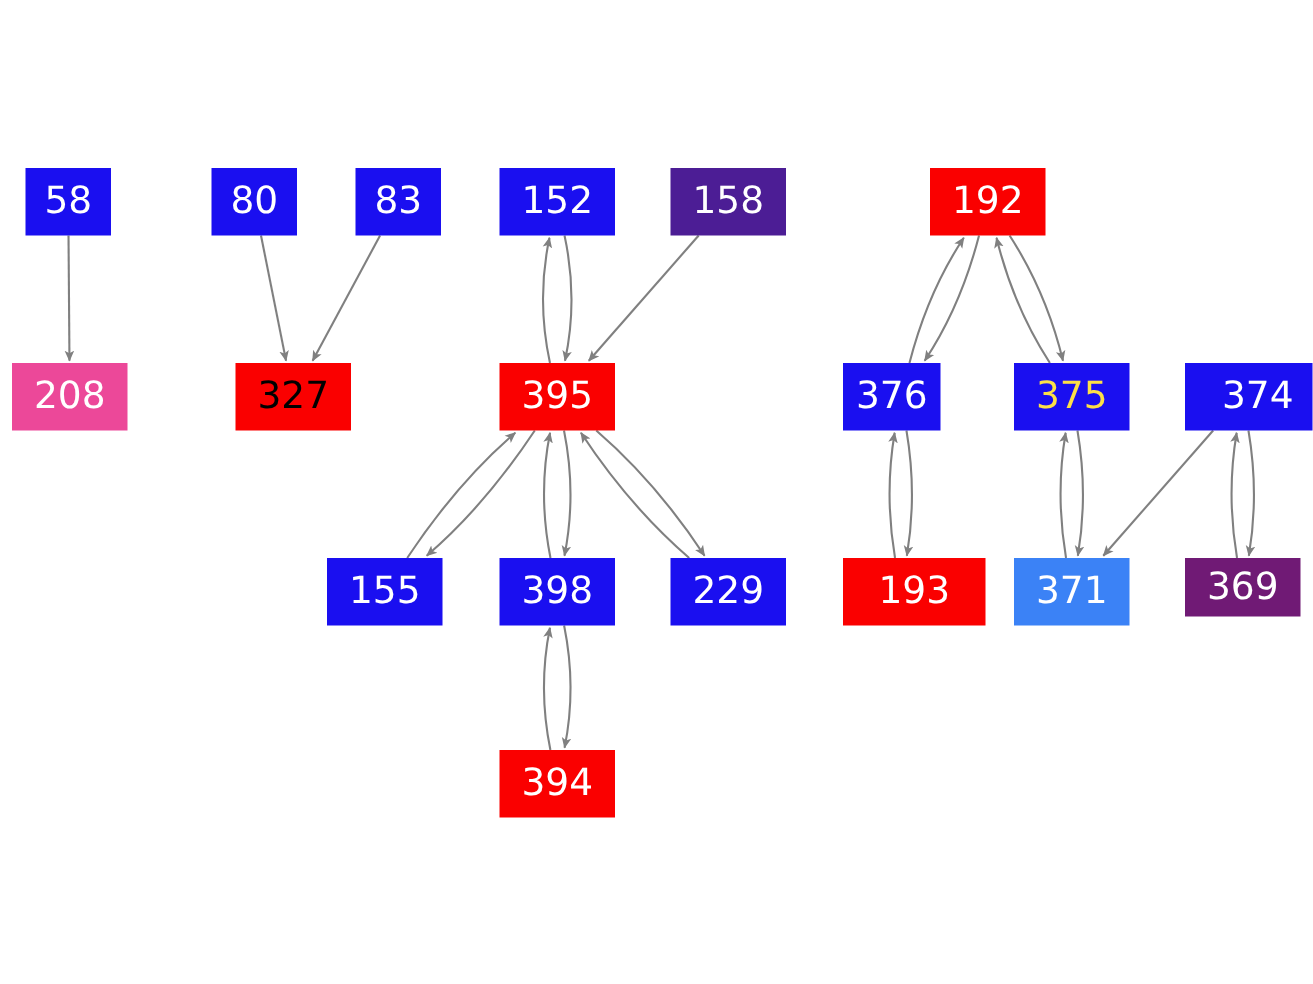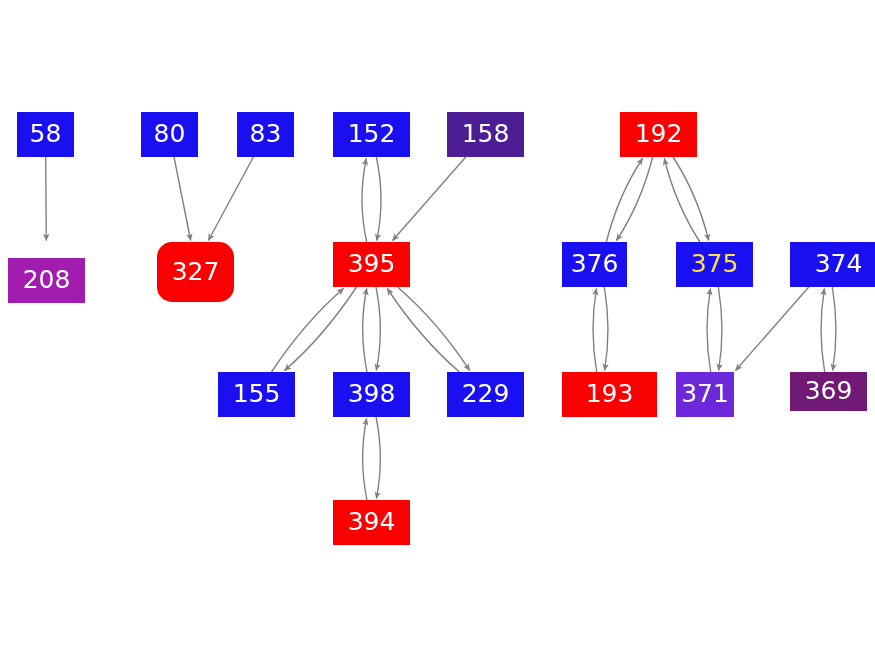--- a/index.html
+++ b/index.html
@@ -77,30 +77,30 @@
       <path d="M 718.3076923076923 287 Q 725.5 329.5 718.5615384615385 370.5" fill="none" stroke="#808080" stroke-width="1.4" marker-end="url(#arrowhead)"></path>
       <path d="M 710.6923076923077 372 Q 703.5 329.5 710.4384615384615 288.5" fill="none" stroke="#808080" stroke-width="1.4" marker-end="url(#arrowhead)"></path>
       <path d="M 808.7692307692307 287 L 735.5461538461539 370.5" fill="none" stroke="#808080" stroke-width="1.4" marker-end="url(#arrowhead)"></path>
       <path d="M 832.3076923076923 287 Q 839.5 329.5 832.5615384615385 370.5" fill="none" stroke="#808080" stroke-width="1.4" marker-end="url(#arrowhead)"></path>
       <path d="M 824.6923076923077 372 Q 817.5 329.5 824.4384615384615 288.5" fill="none" stroke="#808080" stroke-width="1.4" marker-end="url(#arrowhead)"></path>
     </svg>
   <div id="node-layer">
       <div class="node" style="left: 17px; top: 112px; width: 57px; height: 45px; background: rgb(26, 15, 240); color: rgb(255, 255, 255);">
         <span class="node-label">58</span>
       </div>
-      <div class="node" style="left: 8px; top: 258px; width: 77px; height: 45px; background: #a21caf; color: rgb(255, 255, 255);">
+      <div class="node" style="left: 8px; top: 242px; width: 77px; height: 45px; background: #ec4899; color: rgb(255, 255, 255);">
         <span class="node-label">208</span>
       </div>
       <div class="node" style="left: 141px; top: 112px; width: 57px; height: 45px; background: rgb(26, 15, 240); color: rgb(255, 255, 255);">
         <span class="node-label">80</span>
       </div>
       <div class="node" style="left: 237px; top: 112px; width: 57px; height: 45px; background: rgb(26, 15, 240); color: rgb(255, 255, 255);">
         <span class="node-label">83</span>
       </div>
-      <div class="node" style="left: 157px; top: 242px; width: 77px; height: 60px; background: rgb(250, 0, 0); color: #ffffff; border-radius: 15px;">
+      <div class="node" style="left: 157px; top: 242px; width: 77px; height: 45px; background: rgb(250, 0, 0); color: #000000;">
         <span class="node-label">327</span>
       </div>
       <div class="node" style="left: 333px; top: 112px; width: 77px; height: 45px; background: rgb(26, 15, 240); color: rgb(255, 255, 255);">
         <span class="node-label">152</span>
       </div>
       <div class="node" style="left: 447px; top: 112px; width: 77px; height: 45px; background: #4c1d95; color: rgb(255, 255, 255);">
         <span class="node-label">158</span>
       </div>
       <div class="node" style="left: 333px; top: 242px; width: 77px; height: 45px; background: rgb(250, 0, 0); color: rgb(255, 255, 255);">
         <span class="node-label">395</span>
@@ -125,20 +125,20 @@
       </div>
       <div class="node" style="left: 676px; top: 242px; width: 77px; height: 45px; background: rgb(26, 15, 240); color: #fde047;">
         <span class="node-label">375</span>
       </div>
       <div class="node" style="left: 790px; top: 242px; width: 97px; height: 45px; background: rgb(26, 15, 240); color: rgb(255, 255, 255);">
         <span class="node-label">374</span>
       </div>
       <div class="node" style="left: 562px; top: 372px; width: 95px; height: 45px; background: rgb(250, 0, 0); color: rgb(255, 255, 255);">
         <span class="node-label">193</span>
       </div>
-      <div class="node" style="left: 676px; top: 372px; width: 58px; height: 45px; background: #6d28d9; color: rgb(255, 255, 255);">
+      <div class="node" style="left: 676px; top: 372px; width: 77px; height: 45px; background: #3b82f6; color: rgb(255, 255, 255);">
         <span class="node-label">371</span>
       </div>
       <div class="node" style="left: 790px; top: 372px; width: 77px; height: 39px; background: #701a75; color: rgb(255, 255, 255);">
         <span class="node-label">369</span>
       </div>
     </div>
 </div>
 
 </body></html>

